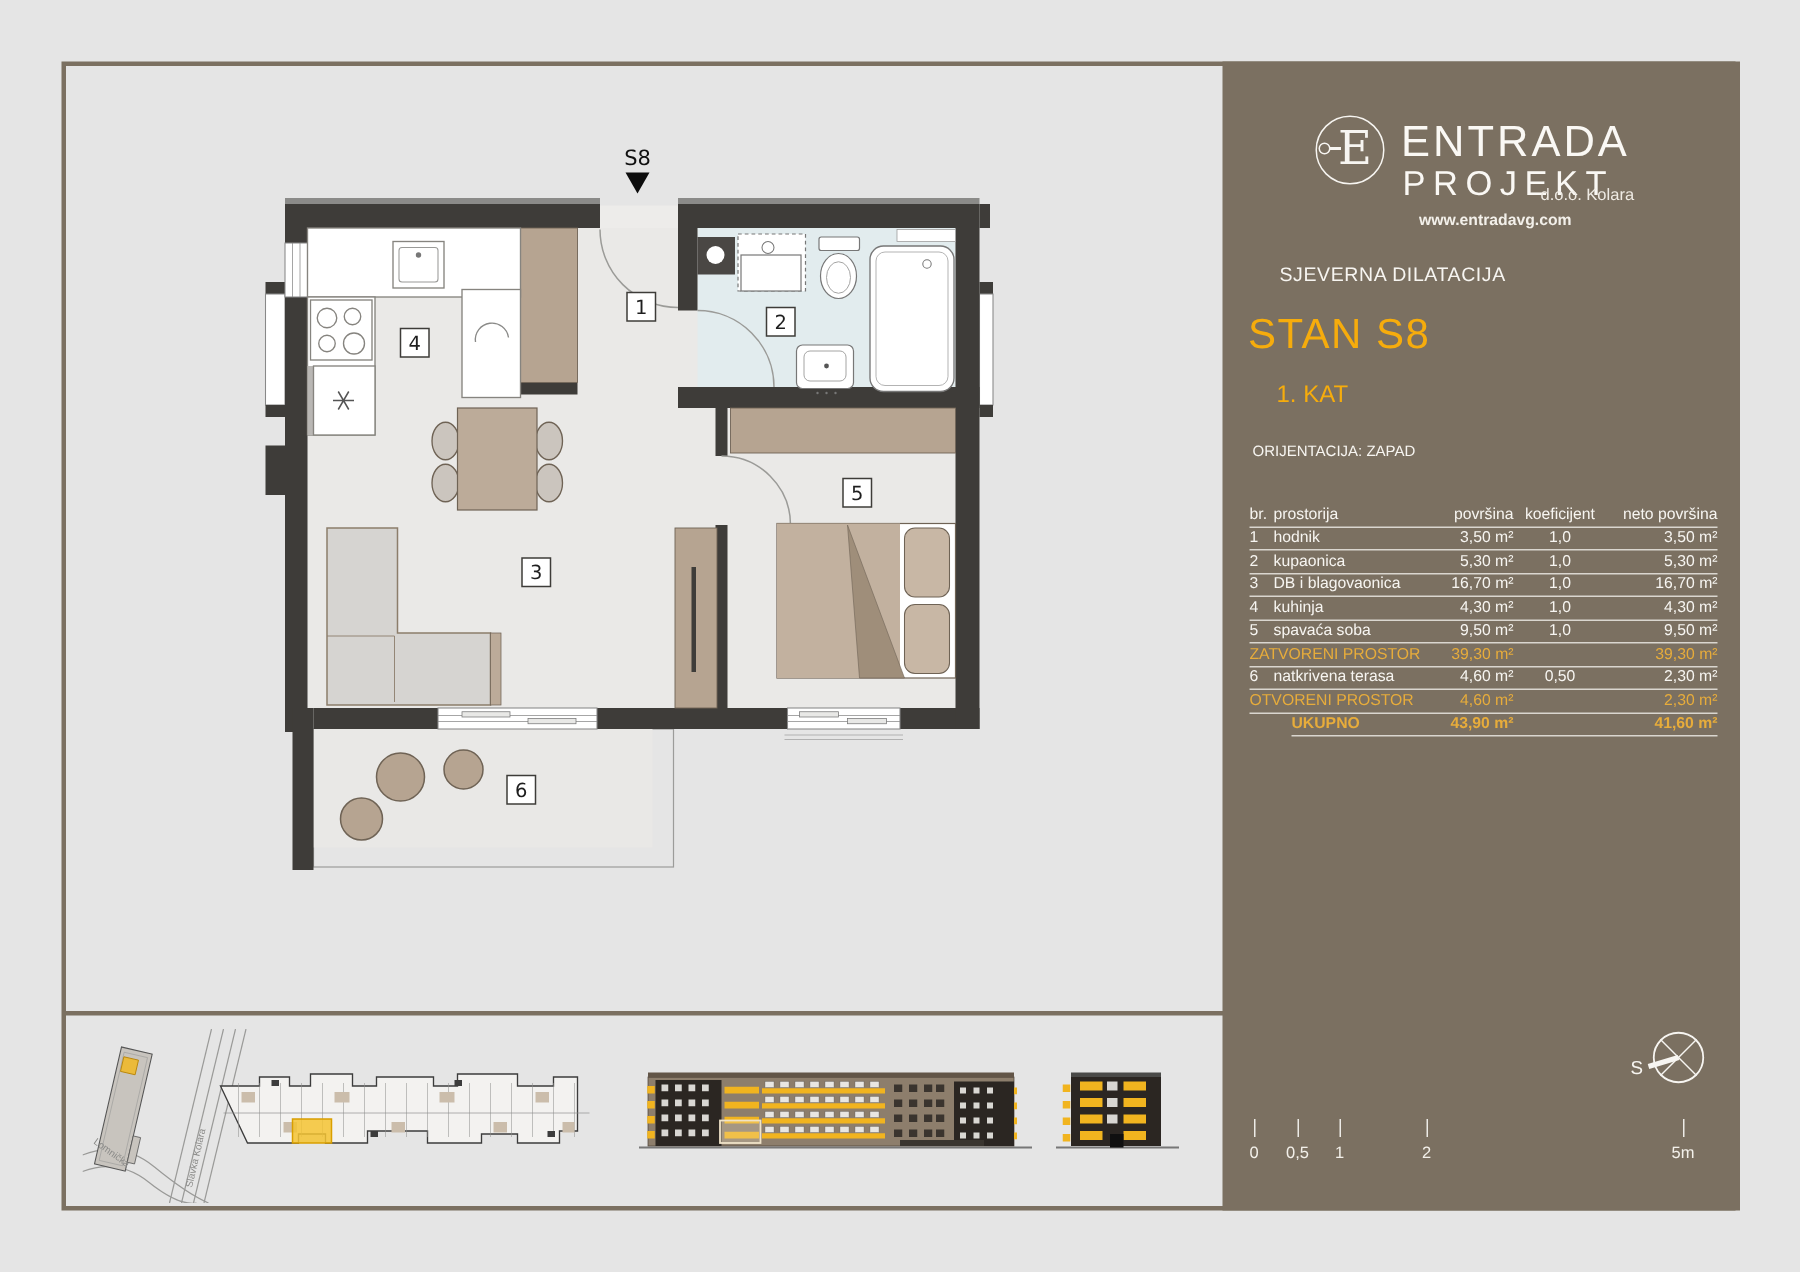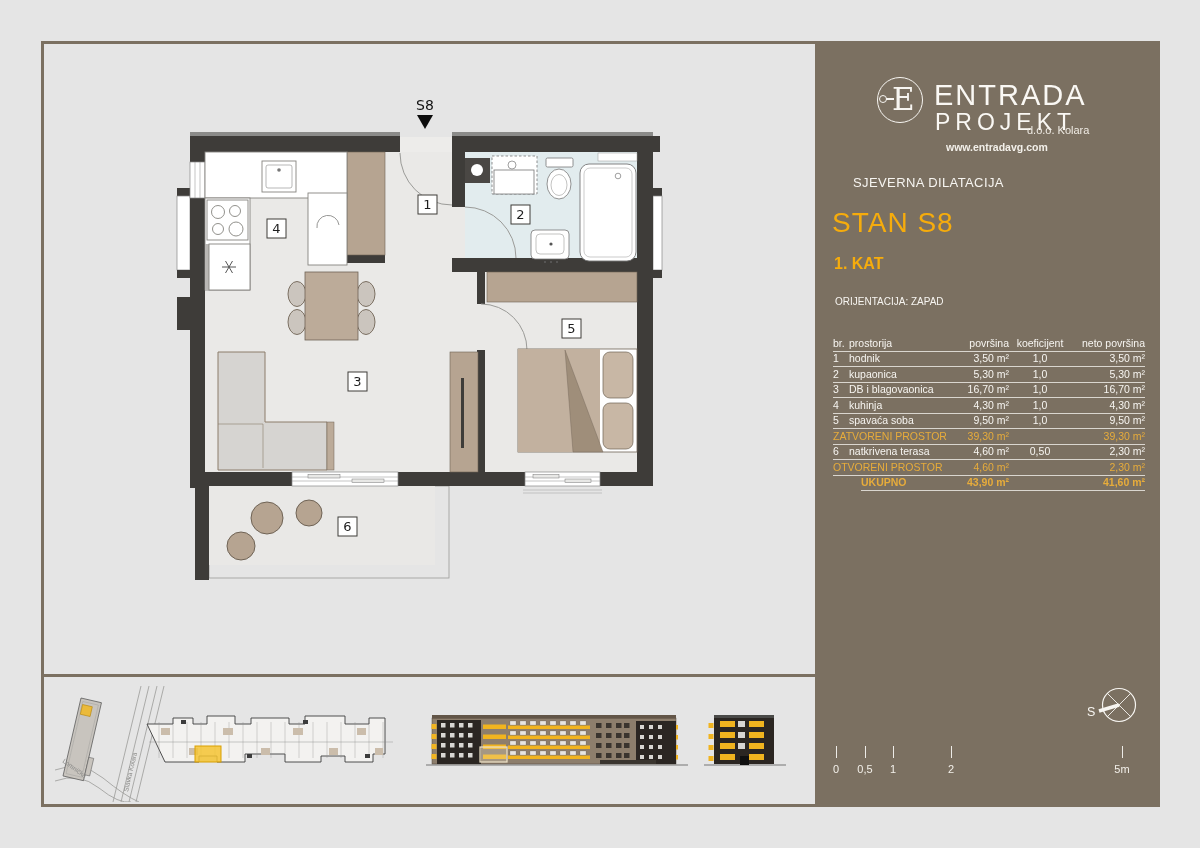--- a/index.html
+++ b/index.html
@@ -13,21 +13,21 @@
   .logo-circle{position:absolute;left:62px;top:36px;width:46px;height:46px;border:1.6px solid #F7F5F1;border-radius:50%;box-sizing:border-box;}
   .logo-e{position:absolute;left:14px;top:3px;font-family:"DejaVu Serif",serif;font-size:31px;color:#F7F5F1;}
   .key-bow{position:absolute;left:1px;top:17px;width:8px;height:8px;border:1.4px solid #F7F5F1;border-radius:50%;box-sizing:border-box;}
   .key-shaft{position:absolute;left:8px;top:20px;width:8px;height:1.6px;background:#F7F5F1;}
   .brand1{position:absolute;left:119px;top:38px;font-size:29px;letter-spacing:2px;color:#FAF8F4;}
   .brand2{position:absolute;left:120px;top:68px;font-size:23px;letter-spacing:5px;color:#FAF8F4;}
   .brand-suffix{position:absolute;left:212px;top:83px;font-size:11px;color:#EFEBE4;}
   .brand-web{position:absolute;left:131px;top:100px;font-size:10.5px;font-weight:bold;color:#F3F0EA;}
   .section{position:absolute;left:20px;top:134px;font-size:13px;letter-spacing:.4px;margin-left:18px;}
   .unit-title{position:absolute;left:17px;top:166px;font-size:28px;color:#F6AC0C;letter-spacing:1px;text-align:center;}
-  .floor{position:absolute;left:19px;top:214px;font-size:16px;font-weight:bold;color:#F6AC0C;text-align:center;}
+  .floor{position:absolute;left:36px;top:214px;font-size:16px;font-weight:normal;color:#F6AC0C;text-align:center;}
   .orientation{position:absolute;left:20px;top:255px;font-size:10px;}
   
   .table{position:absolute;left:18px;top:295px;width:312px;font-size:10.5px;}
   .trow{display:grid;grid-template-columns:14px 1fr 58px 58px 74px;column-gap:2px;align-items:baseline;
         border-bottom:1px solid rgba(250,248,244,.75);padding:1.5px 0;line-height:11.5px;}
   .c-num{text-align:left;}
   .c-area{text-align:right;}
   .c-coef{text-align:center;}
   .c-net{text-align:right;}
   .accent{color:#E7AC3B;}

